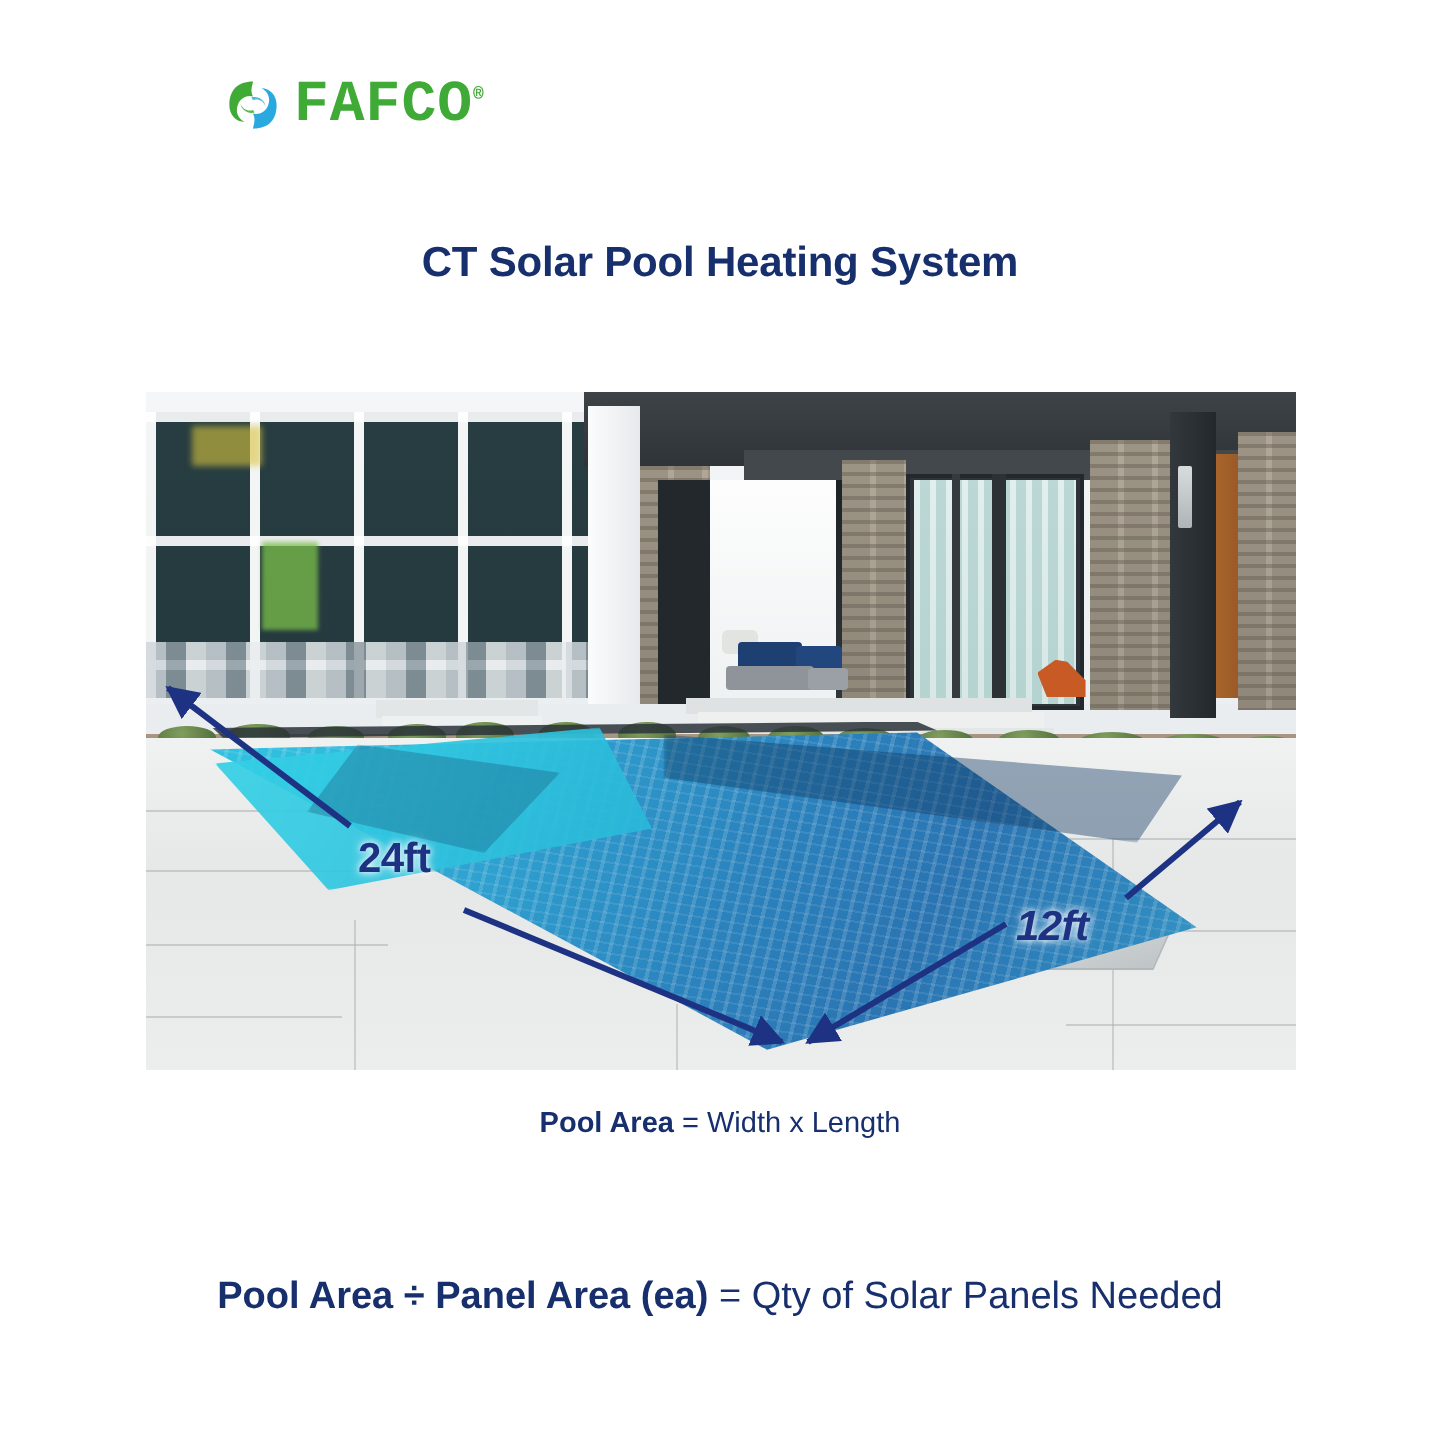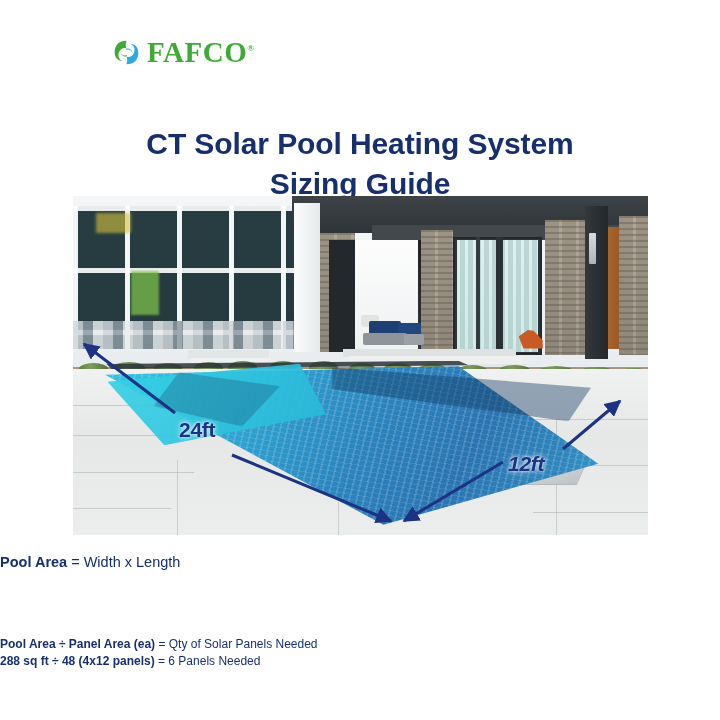--- a/index.html
+++ b/index.html
@@ -25,37 +25,37 @@
     align-items: center;
     gap: 7px;
   }
   #brand-logo .mark { width: 27px; height: 27px; display:block; }
   #brand-logo .wordmark {
     font-size: 29px;
     font-weight: bold;
     letter-spacing: 0.5px;
     color: #3faa35;
     line-height: 1;
-    font-family: Liberation Serif, serif;
+    font-family: Liberation Mono, monospace;
     position: relative;
   }
   #brand-logo .regmark {
     font-size: 9px;
     vertical-align: super;
     color: #3faa35;
     font-weight: bold;
   }
 
   
   #page-title {
     position: absolute;
     left: 0; right: 0;
     top: 104px;
     text-align: center;
-    font-size: 30px;
+    font-size: 21px;
     font-weight: bold;
     line-height: 1.33;
     color: #17306d;
     letter-spacing: -0.1px;
   }
 
   
   #pool-photo {
     position: absolute;
     left: 73px;
@@ -305,46 +305,46 @@
     letter-spacing: -0.3px;
     text-shadow: 0 0 3px rgba(255,255,255,0.9), 0 0 6px rgba(255,255,255,0.75);
   }
   #dim-24ft { left: 179px; top: 418px; }
   #dim-12ft { left: 508px; top: 452px; font-style: italic; }
 
   
   .formula-block {
     position: absolute;
     left: 0; right: 0;
+    text-align: center;
     color: #17306d;
     line-height: 1.42;
   }
   #formula-basic { top: 552px; font-size: 14.5px; }
-  #formula-panels { top: 636px; font-size: 12px; }
+  #formula-panels { top: 636px; font-size: 19px; }
   .formula-line { white-space: nowrap; }
   .b { font-weight: bold; }
   .n { font-weight: normal; }
 </style>
 </head>
 <body>
 
 <div id="brand-logo">
   <svg class="mark" viewBox="0 0 64 64" xmlns="http://www.w3.org/2000/svg">
     <rect x="1" y="1" width="62" height="62" rx="11" ry="11" fill="#ffffff"></rect>
     <path d="M32 4 C14 4 4 14 4 32 C4 44 12 52 22 52 C14 48 11 40 14 32 C17 23 26 20 32 22 C28 14 32 7 32 4 Z" fill="#3faa35"></path>
     <path d="M32 60 C50 60 60 50 60 32 C60 20 52 12 42 12 C50 16 53 24 50 32 C47 41 38 44 32 42 C36 50 32 57 32 60 Z" fill="#2aa9e0"></path>
     <path d="M30 23 C38 21 46 26 47 34 C45 27 38 24 32 26 Z" fill="#2aa9e0" opacity="0.85"></path>
     <path d="M34 41 C26 43 18 38 17 30 C19 37 26 40 32 38 Z" fill="#3faa35" opacity="0.85"></path>
   </svg>
   <span class="wordmark"><span>FAFCO</span><span class="regmark">®</span></span>
 </div>
 
 <h1 id="page-title">
   <span>CT Solar Pool Heating System</span><br>
-  <span>Sizing Guide</span>
 </h1>
 
 <div id="pool-photo">
 
   <div class="layer bld-sky"></div>
   <div class="layer glass-wall"></div>
   <div class="layer glass-wall-h"></div>
   <div class="layer glass-yellow"></div>
   <div class="layer glass-green"></div>
   <div class="layer glass-lower-furn"></div>
@@ -448,16 +448,13 @@
 <div class="formula-block" id="formula-basic">
   <div class="formula-line">
     <span class="b">Pool Area</span><span class="n"> = Width x Length</span>
   </div>
 </div>
 
 <div class="formula-block" id="formula-panels">
   <div class="formula-line">
     <span class="b">Pool Area ÷ Panel Area (ea)</span><span class="n"> = Qty of Solar Panels Needed</span>
   </div>
-  <div class="formula-line">
-    <span class="b">288 sq ft ÷ 48 (4x12 panels)</span><span class="n"> = 6 Panels Needed</span>
-  </div>
 </div>
 
 </body></html>

